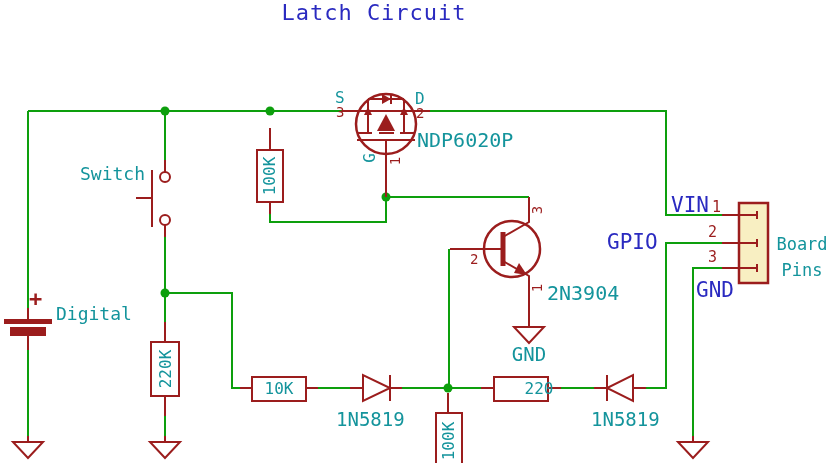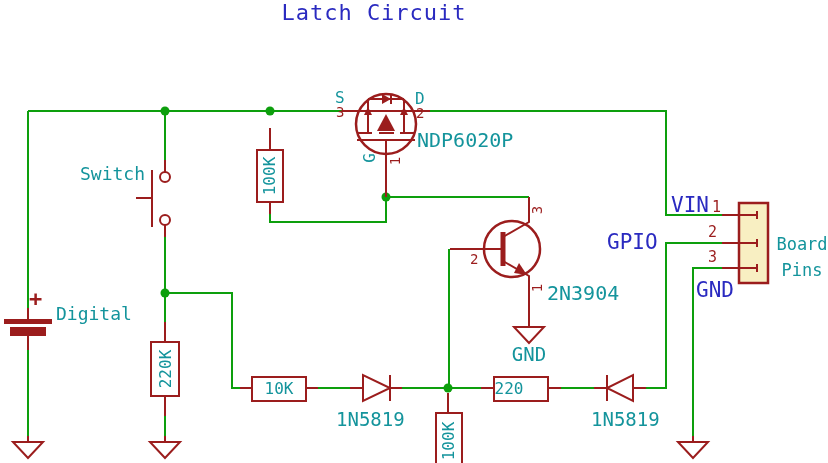--- a/index.html
+++ b/index.html
@@ -173,21 +173,21 @@
   <div class="lbl teal partlbl" style="left:547px;top:262px;margin-top:21px;">2N3904</div>
   <div class="lbl red pinnum vrot" style="left:537px;top:210px;">3</div>
   <div class="lbl red pinnum" style="left:470px;top:252px;">2</div>
   <div class="lbl red pinnum vrot" style="left:537px;top:288px;">1</div>
   <div class="lbl teal dlbl cx" style="left:529px;top:345px;">GND</div>
 
   <div class="lbl teal rval vrot" style="left:270px;top:176px;">100K</div>
   <div class="lbl teal rval vrot" style="left:166px;top:369px;">220K</div>
   <div class="lbl teal rval hcen" style="left:279px;top:389px;">10K</div>
   <div class="lbl teal rval vrot" style="left:449px;top:441px;">100K</div>
-  <div class="lbl teal rval hcen" style="left:509px;top:389px;">220</div>
+  <div class="lbl teal rval hcen" style="left:539px;top:389px;">220</div>
 
   <div class="lbl teal dlbl" style="left:336px;top:410px;">1N5819</div>
   <div class="lbl teal dlbl" style="left:591px;top:410px;">1N5819</div>
 
   <div class="lbl red connum" style="left:712px;top:200px;">1</div>
   <div class="lbl red connum" style="left:708px;top:225px;">2</div>
   <div class="lbl red connum" style="left:708px;top:250px;">3</div>
   <div class="lbl teal bp" style="left:771px;top:231px;white-space:normal;">Board Pins</div>
 
 </div>

